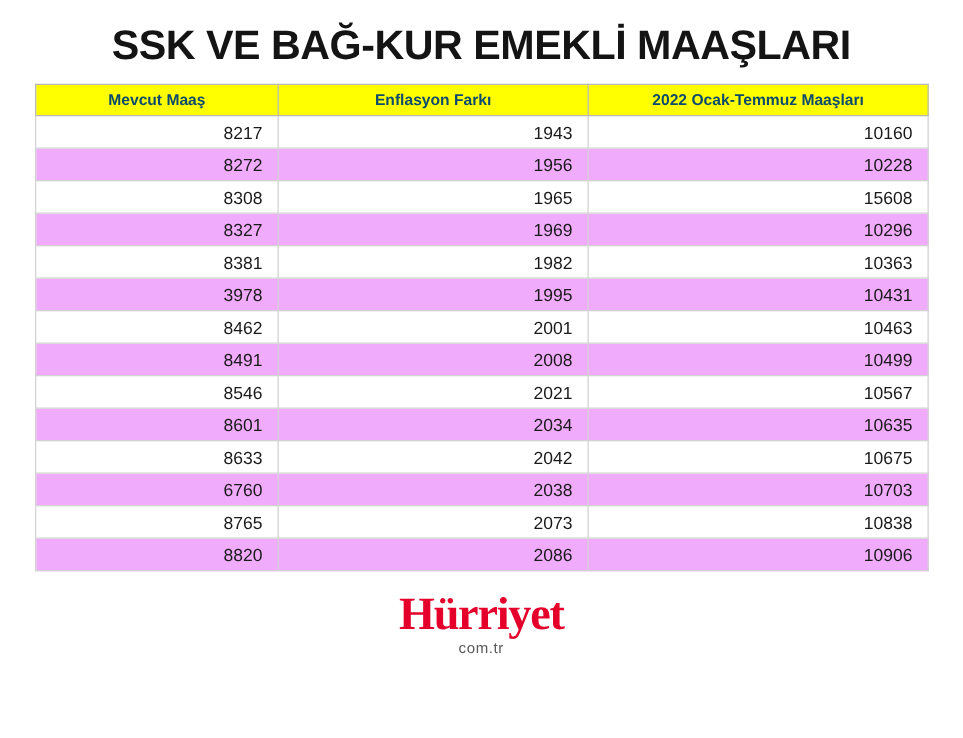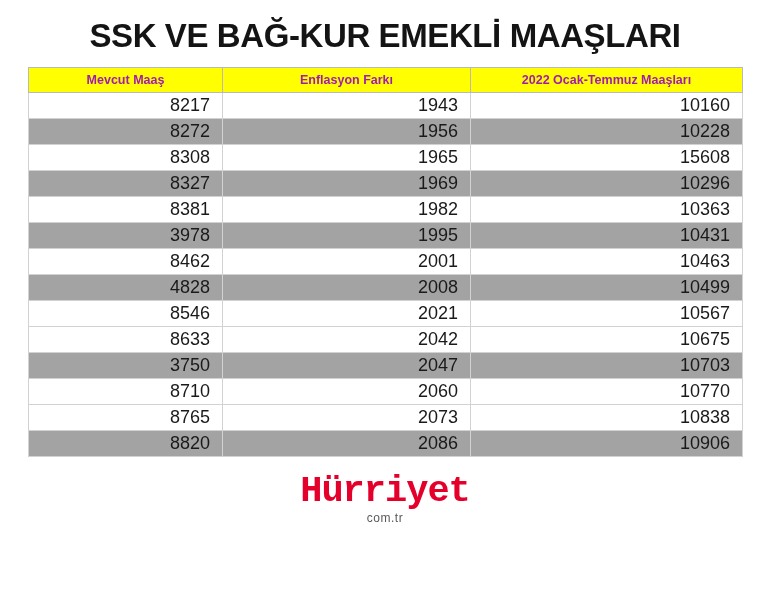--- a/index.html
+++ b/index.html
@@ -32,55 +32,55 @@
   .table-wrap {
     margin: 0 28px;
   }
   table.salary-table {
     width: 714px;
     border-collapse: collapse;
     table-layout: fixed;
   }
   table.salary-table th {
     background: #ffff00;
-    color: #a21caf;
+    color: #0c4a6e;
     font-size: 12.5px;
     font-weight: bold;
     text-align: center;
     height: 25px;
     border: 1px solid #b9b9b9;
     padding: 0 6px;
     box-sizing: border-box;
   }
   table.salary-table td {
-    font-size: 18px;
+    font-size: 14px;
     color: #1a1a1a;
     text-align: right;
     height: 26px;
     border: 1px solid #d2d2d2;
     padding: 0 12px;
     box-sizing: border-box;
     white-space: nowrap;
   }
   table.salary-table tbody tr.odd td {
     background: #ffffff;
   }
   table.salary-table tbody tr.even td {
-    background: #a3a3a3;
+    background: #f0abfc;
   }
   col.c1 { width: 194px; }
   col.c2 { width: 248px; }
   col.c3 { width: 272px; }
 
   .logo {
     margin-top: 16px;
     text-align: center;
   }
   .logo-main {
-    font-family: Liberation Mono, monospace;
+    font-family: Liberation Serif, serif;
     font-size: 37px;
     font-weight: bold;
     color: #e4002b;
     letter-spacing: -1px;
     line-height: 1;
   }
   .logo-sub {
     font-size: 12px;
     color: #5a5a5a;
     letter-spacing: 0.5px;
@@ -138,43 +138,43 @@
             <td>3978</td>
             <td>1995</td>
             <td>10431</td>
           </tr>
           <tr class="odd">
             <td>8462</td>
             <td>2001</td>
             <td>10463</td>
           </tr>
           <tr class="even">
-            <td>4828</td>
+            <td>8491</td>
             <td>2008</td>
             <td>10499</td>
           </tr>
           <tr class="odd">
             <td>8546</td>
             <td>2021</td>
             <td>10567</td>
           </tr>
+          <tr class="even">
+            <td>8601</td>
+            <td>2034</td>
+            <td>10635</td>
+          </tr>
           <tr class="odd">
             <td>8633</td>
             <td>2042</td>
             <td>10675</td>
           </tr>
           <tr class="even">
-            <td>3750</td>
-            <td>2047</td>
+            <td>6760</td>
+            <td>2038</td>
             <td>10703</td>
-          </tr>
-          <tr class="odd">
-            <td>8710</td>
-            <td>2060</td>
-            <td>10770</td>
           </tr>
           <tr class="odd">
             <td>8765</td>
             <td>2073</td>
             <td>10838</td>
           </tr>
           <tr class="even">
             <td>8820</td>
             <td>2086</td>
             <td>10906</td>

